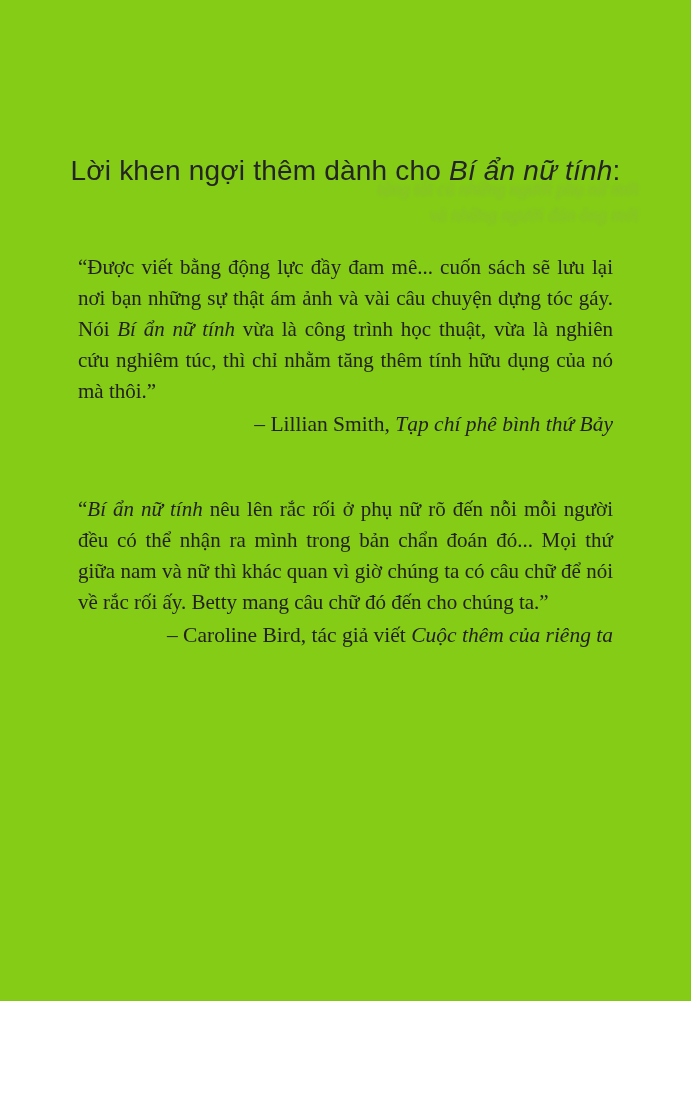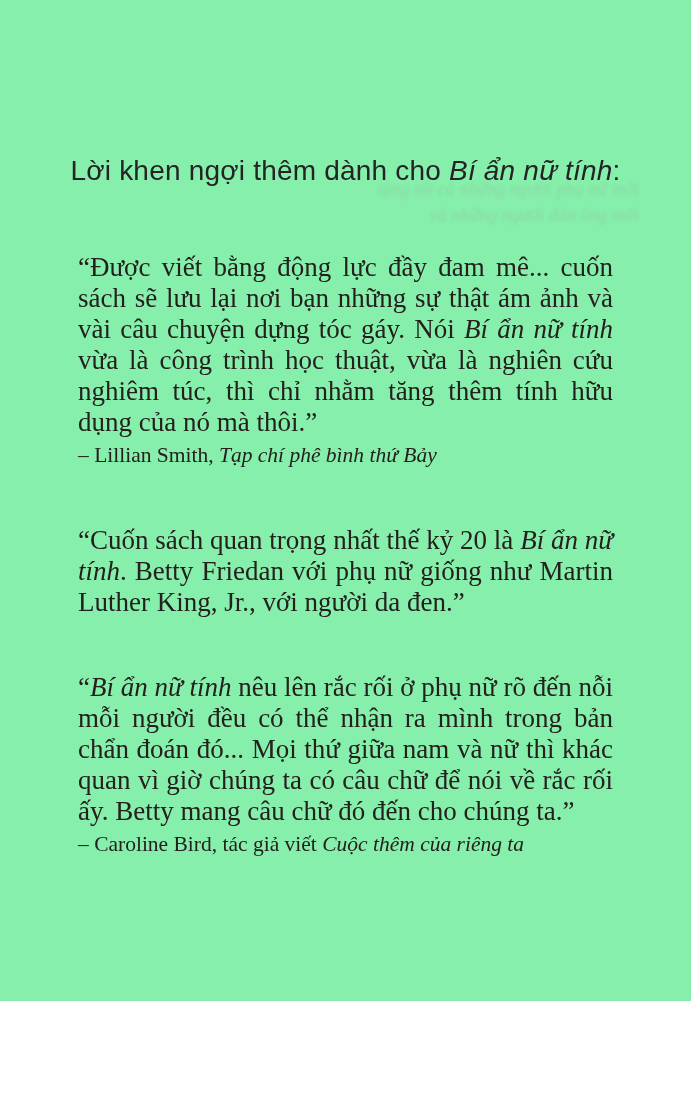--- a/index.html
+++ b/index.html
@@ -13,21 +13,21 @@
     position: relative;
     overflow: hidden;
     font-family: "Liberation Serif", serif;
   }
   .scan {
     position: absolute;
     left: 0;
     top: 0;
     width: 691px;
     height: 1001px;
-    background: #86efac;
+    background: #84cc16;
     box-shadow: inset -1px -1px 0 rgba(0,0,0,0.02);
   }
   .page-title {
     margin: 152px 0 0 0;
     text-align: center;
     font-family: "Liberation Sans", sans-serif;
     font-weight: normal;
     font-size: 28px;
     line-height: 38px;
     color: #242424;
@@ -56,31 +56,32 @@
     position: relative;
     z-index: 2;
     margin-top: 62px;
     padding: 0 78px;
   }
   .quote + .quote {
     margin-top: 54px;
   }
   .quote-body {
     margin: 0;
-    font-size: 27px;
+    font-size: 21px;
     line-height: 31px;
     color: #24201d;
     text-align: justify;
     text-justify: inter-word;
   }
   .quote-attribution {
     margin: 2px 0 0 0;
     font-size: 21.5px;
     line-height: 31px;
     color: #24201d;
+    text-align: right;
   }
   .quote-body em, .quote-attribution em {
     font-style: italic;
   }
 </style>
 </head>
 <body>
 
 <div class="scan">
 
@@ -92,21 +93,20 @@
   </div>
 
   <div class="quotes">
       <div class="quote">
         <p class="quote-body"><span>“Được viết bằng động lực đầy đam mê... cuốn sách sẽ lưu lại nơi bạn những sự thật ám ảnh và vài câu chuyện dựng tóc gáy. Nói </span><em>Bí ẩn nữ tính</em><span> vừa là công trình học thuật, vừa là nghiên cứu nghiêm túc, thì chỉ nhằm tăng thêm tính hữu dụng của nó mà thôi.”</span></p>
         <p class="quote-attribution"><span>– Lillian Smith, </span><em>Tạp chí phê bình thứ Bảy</em></p>
       </div>
       <div class="quote">
       </div>
       <div class="quote">
-        <p class="quote-body"><span>“Cuốn sách quan trọng nhất thế kỷ 20 là </span><em>Bí ẩn nữ tính</em><span>. Betty Friedan với phụ nữ giống như Martin Luther King, Jr., với người da đen.”</span></p>
       </div>
       <div class="quote">
         <p class="quote-body"><span>“</span><em>Bí ẩn nữ tính</em><span> nêu lên rắc rối ở phụ nữ rõ đến nỗi mỗi người đều có thể nhận ra mình trong bản chẩn đoán đó... Mọi thứ giữa nam và nữ thì khác quan vì giờ chúng ta có câu chữ để nói về rắc rối ấy. Betty mang câu chữ đó đến cho chúng ta.”</span></p>
         <p class="quote-attribution"><span>– Caroline Bird, tác giả viết </span><em>Cuộc thêm của riêng ta</em></p>
       </div>
     </div>
 
 </div>
 
 </body></html>

